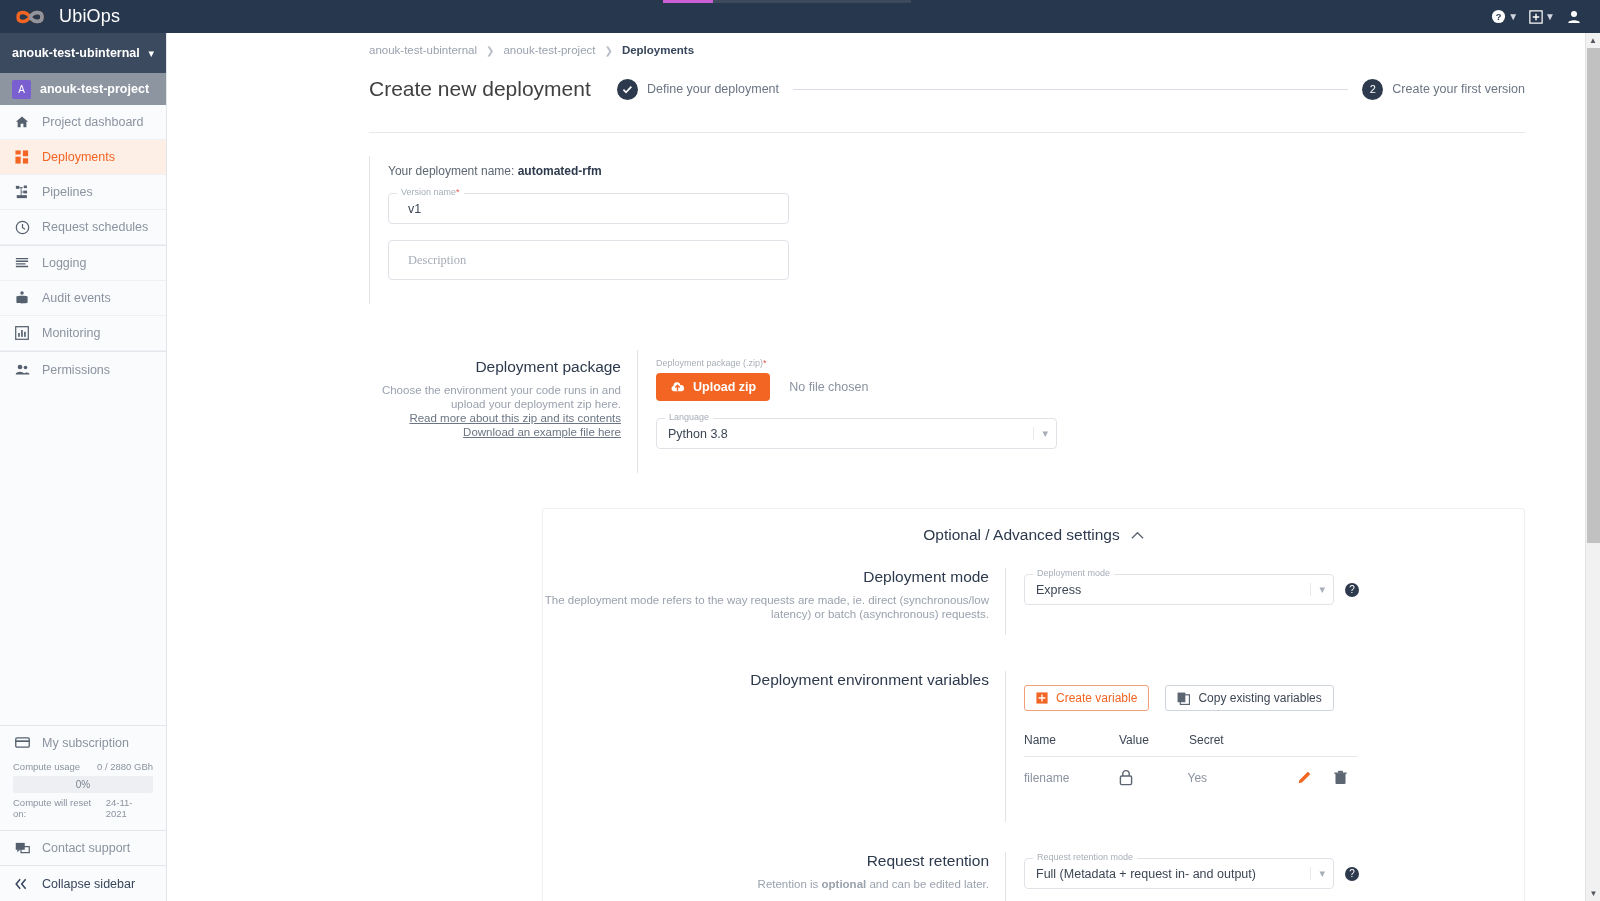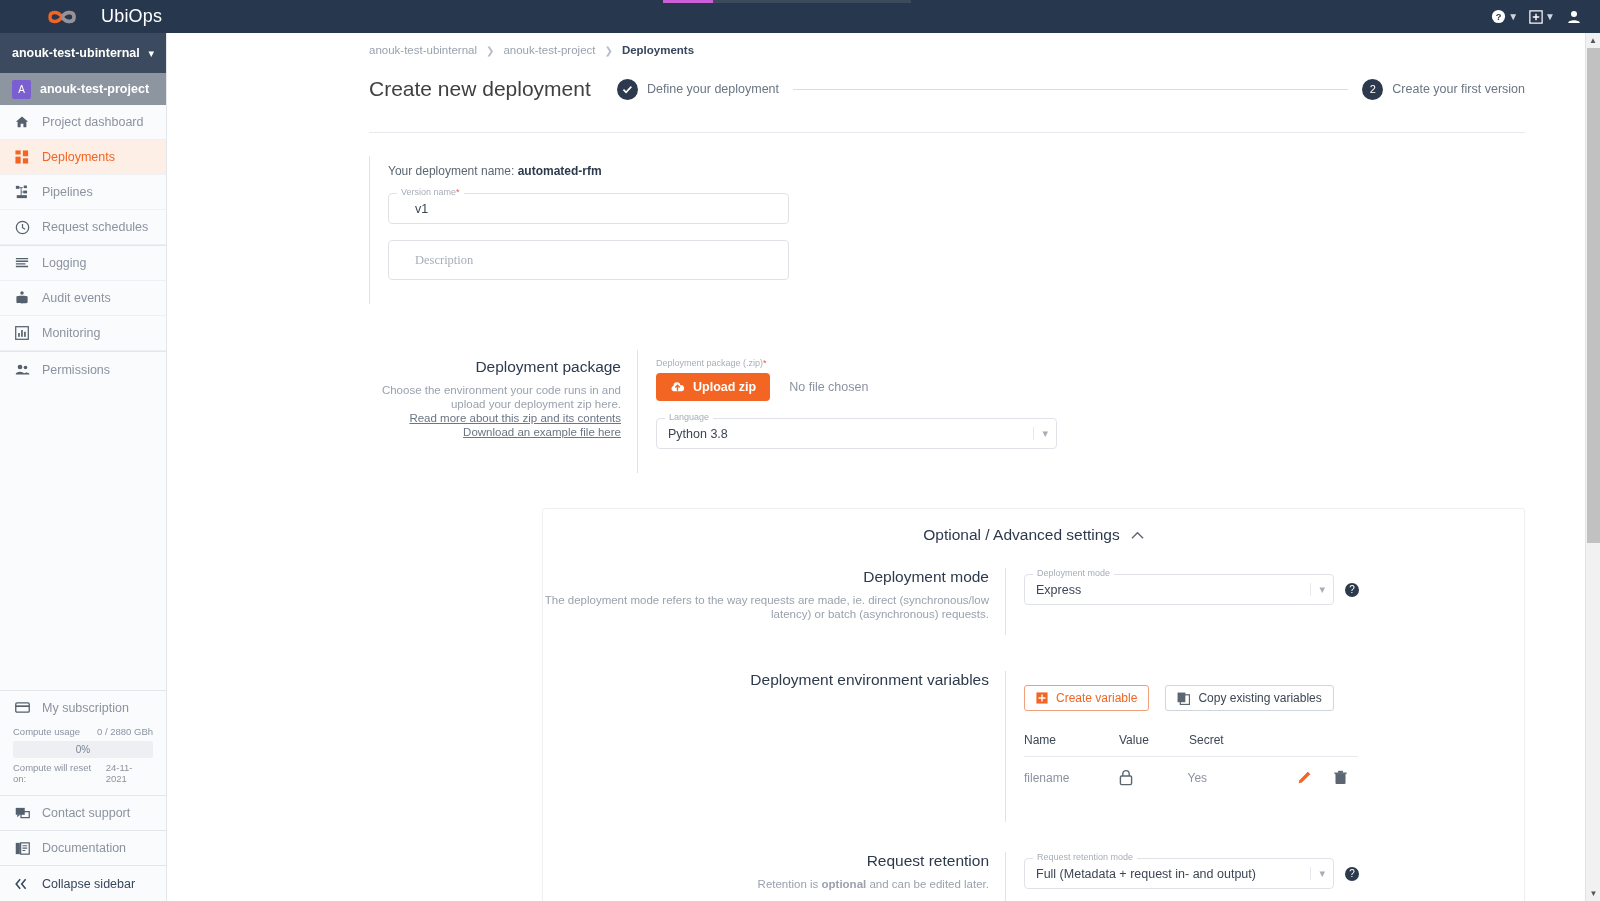--- a/index.html
+++ b/index.html
@@ -15,21 +15,21 @@
   .topbar {
     position: absolute; top: 0; left: 0; width: 1600px; height: 33px;
     background: #27374d; z-index: 40;
     display: flex; align-items: center;
   }
   .loadbar {
     position: absolute; top: 0; left: 663px; width: 248px; height: 3px;
     background: #3d4a5c; overflow: hidden;
   }
   .loadbar .fill { width: 50px; height: 3px; background: #cb5fd6; }
-  .brand { display: flex; align-items: center; padding-left: 14px; gap: 13px; margin-left: 32px; }
+  .brand { display: flex; align-items: center; padding-left: 14px; gap: 3px; }
   .brand-logo { width: 42px; height: 22px; }
   .brand-name { color: #ffffff; font-size: 18px; letter-spacing: .2px; }
   .topbar-right {
     position: absolute; right: 14px; top: 0; height: 33px;
     display: flex; align-items: center; gap: 3px;
   }
   .tb-item { display: flex; align-items: center; gap: 2px; padding: 0 4px; cursor: pointer; }
   .tb-ico { color: #fff; display: flex; align-items: center; }
   .chev { color: #cfd6df; font-size: 10px; line-height: 1; }
 
@@ -138,21 +138,21 @@
     flex: 1; border-left: 1px solid #dfe3e8; padding: 8px 0 8px 18px; max-width: 420px;
   }
   .sec-gap { height: 46px; }
 
   .deploy-name { font-size: 12px; color: #5c6672; margin-bottom: 15px; }
   .deploy-name b { color: #2d3a4d; }
 
   .field { position: relative; margin-bottom: 16px; text-align: center; }
   .field-box {
     border: 1px solid #dfe3e8; border-radius: 4px; height: 31px;
-    display: flex; align-items: center; padding: 0 26px;
+    display: flex; align-items: center; padding: 0 19px;
     font-size: 12.5px; color: #3c4654; background: #fff;
   }
   .field-box.tall { height: 40px; align-items: center; }
   .field-legend {
     position: absolute; top: -6px; left: 9px; background: #fff; padding: 0 4px;
     font-size: 9px; color: #a7aeb8;
   }
   .field-legend .req { color: #e05c4b; }
   .placeholder { color: #a7aeb8; font-family: Liberation Serif, serif; }
   .select-box {
@@ -397,30 +397,20 @@
 
     <div class="foot-item">
       <span class="ico">
         <svg width="15" height="15" viewBox="0 0 16 16">
           <rect x="0.8" y="2" width="9.6" height="7.4" fill="currentColor"></rect>
           <path d="M2.4 9.4 L2.4 12 L5.4 9.4 Z" fill="currentColor"></path>
           <rect x="6.4" y="6" width="8.8" height="6.4" fill="none" stroke="currentColor" stroke-width="1.3"></rect>
         </svg>
       </span>
       <span>Contact support</span>
-    </div>
-    <div class="foot-item">
-      <span class="ico">
-        <svg width="15" height="15" viewBox="0 0 16 16">
-          <rect x="0.8" y="2" width="4.4" height="12" fill="currentColor"></rect>
-          <rect x="6" y="2" width="9.2" height="12" fill="none" stroke="currentColor" stroke-width="1.3"></rect>
-          <path d="M8 5 H13 M8 7.6 H13 M8 10.2 H11" stroke="currentColor" stroke-width="1.1"></path>
-        </svg>
-      </span>
-      <span>Documentation</span>
     </div>
     <div class="collapse">
       <span>
         <svg width="14" height="12" viewBox="0 0 16 14">
           <path d="M7 1.6 L2.4 7 L7 12.4 M13.4 1.6 L8.8 7 L13.4 12.4" fill="none" stroke="#37465b" stroke-width="1.8"></path>
         </svg>
       </span>
       <span>Collapse sidebar</span>
     </div>
   </div>

